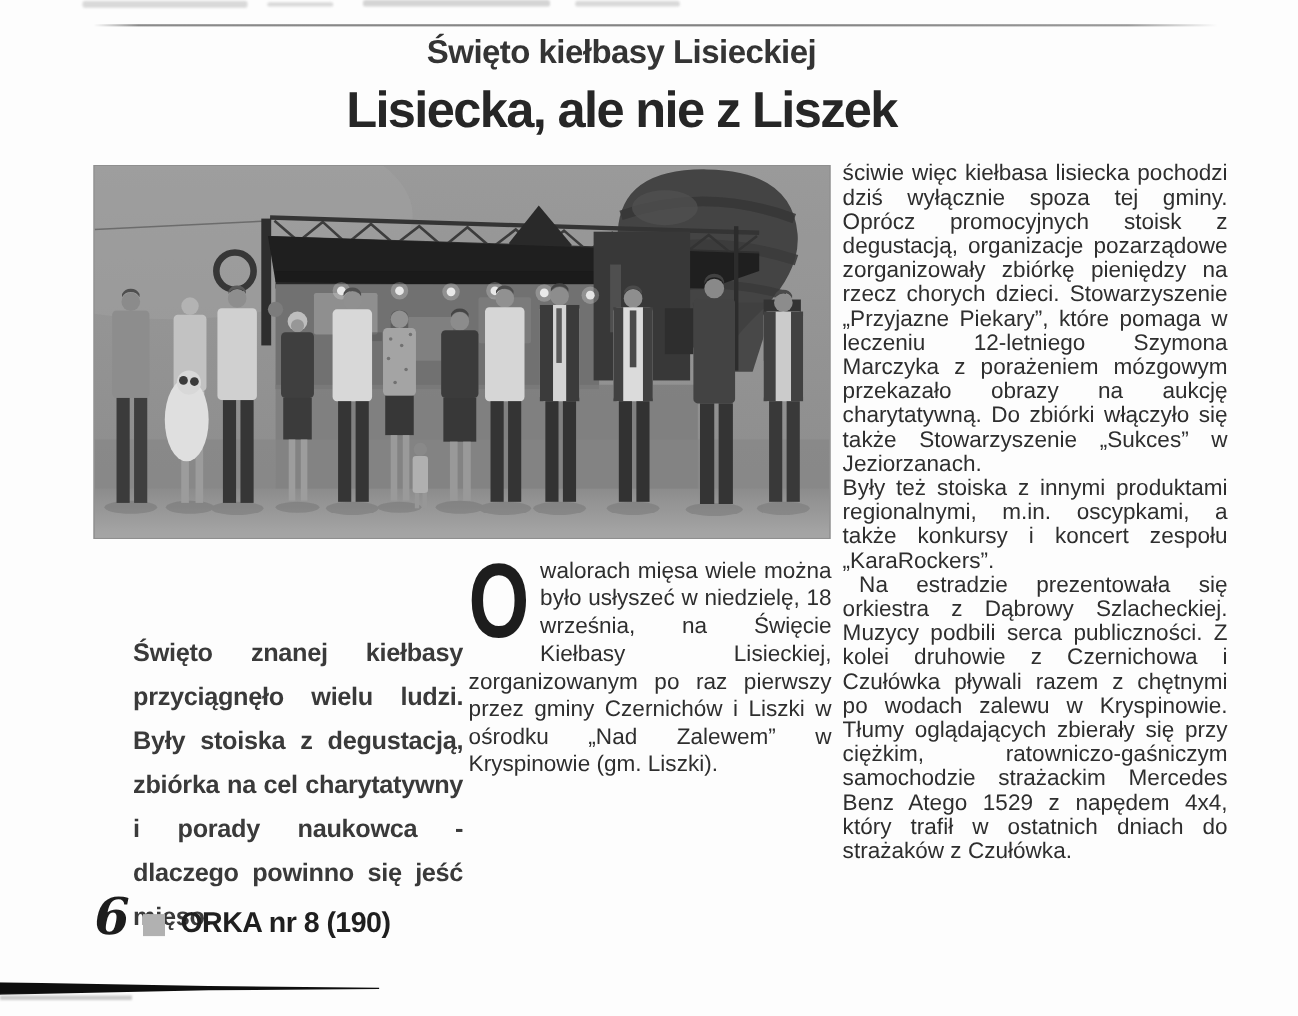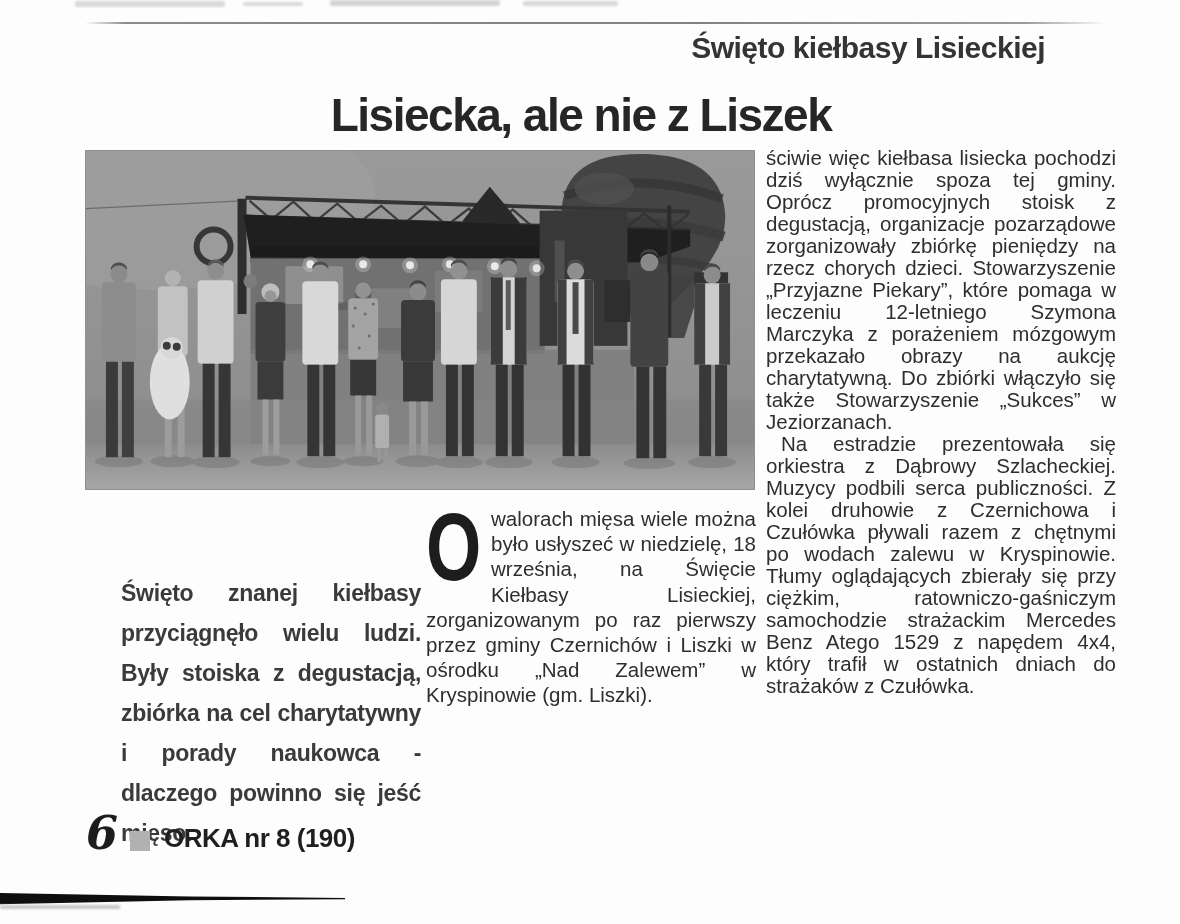--- a/index.html
+++ b/index.html
@@ -9,21 +9,21 @@
   
   .smudge{position:absolute;background:#d9d9d9;filter:blur(1.2px);border-radius:2px;}
   .s1{left:75px;top:1px;width:150px;height:6px;}
   .s2{left:330px;top:0;width:170px;height:6px;background:#d4d4d4;}
   .s3{left:523px;top:1px;width:95px;height:5px;}
   .s4{left:243px;top:2px;width:60px;height:4px;}
 
   .top-rule{position:absolute;left:85px;top:22px;width:1022px;height:2px;
     background:linear-gradient(to right,rgba(135,135,135,0),#8b8b8b 4%,#828282 60%,#9a9a9a 92%,rgba(150,150,150,0));}
 
-  .kicker{position:absolute;left:85px;top:31px;width:960px;text-align:right;
+  .kicker{position:absolute;left:85px;top:31px;width:960px;text-align:center;
     font-size:30px;font-weight:bold;color:#343434;letter-spacing:-0.5px;}
   .headline{position:absolute;left:85px;top:72px;width:960px;text-align:center;
     font-size:46px;font-weight:bold;color:#262626;letter-spacing:-1.5px;}
 
   .photo{position:absolute;left:85px;top:150px;width:670px;height:340px;
     border:1px solid #8f8f8f;box-sizing:border-box;background:#939393;}
   .photo svg{display:block;width:100%;height:100%;filter:blur(0.55px) contrast(0.96);}
 
   .caption{position:absolute;left:86px;top:504px;width:670px;
     font-size:16.5px;font-weight:bold;color:#232323;letter-spacing:-0.2px;}
@@ -61,21 +61,21 @@
   <div>
     <span class="smudge s1"></span>
     <span class="smudge s4"></span>
     <span class="smudge s2"></span>
     <span class="smudge s3"></span>
   </div>
 
   <div class="top-rule"></div>
 
   <h2 class="kicker" style="margin:0">Święto kiełbasy Lisieckiej</h2>
-  <h1 class="headline" style="margin:16px">Lisiecka, ale nie z Liszek</h1>
+  <h1 class="headline" style="margin:0">Lisiecka, ale nie z Liszek</h1>
 
   <figure class="photo" style="margin:0">
     <svg viewBox="0 0 670 340" preserveAspectRatio="none">
       <defs>
         <linearGradient id="sky" x1="0" y1="0" x2="0" y2="1">
           <stop offset="0" stop-color="#9d9d9d"></stop>
             <stop offset="1" stop-color="#8d8d8d"></stop>
         </linearGradient>
         <linearGradient id="gnd" x1="0" y1="0" x2="0" y2="1">
           <stop offset="0" stop-color="#8e8e8e"></stop>
@@ -272,20 +272,21 @@
 
 
   <aside class="lede">Święto znanej kiełbasy przyciągnęło wielu ludzi. Były stoiska z degustacją, zbiórka na cel charytatywny i porady naukowca - dlaczego powinno się jeść mięso.</aside>
 
   <div class="col col2">
     <p><span class="dropcap">O</span><span>walorach mięsa wiele można było usłyszeć w niedzielę, 18 września, na Święcie Kiełbasy Lisieckiej, zorganizowanym po raz pierwszy przez gminy Czernichów i Liszki w ośrodku „Nad Zalewem” w Kryspinowie (gm. Liszki).</span></p>
   </div>
 
   <div class="col col3">
     <p>ściwie więc kiełbasa lisiecka pochodzi dziś wyłącznie spoza tej gminy. Oprócz promocyjnych stoisk z degustacją, organizacje pozarządowe zorganizowały zbiórkę pieniędzy na rzecz chorych dzieci. Stowarzyszenie „Przyjazne Piekary”, które pomaga w leczeniu 12-letniego Szymona Marczyka z porażeniem mózgowym przekazało obrazy na aukcję charytatywną. Do zbiórki włączyło się także Stowarzyszenie „Sukces” w Jeziorzanach.</p>
+    <p>Były też stoiska z innymi produktami regionalnymi, m.in. oscypkami, a także konkursy i koncert zespołu „KaraRockers”.</p>
     <p class="indent">Na estradzie prezentowała się orkiestra z Dąbrowy Szlacheckiej. Muzycy podbili serca publiczności. Z kolei druhowie z Czernichowa i Czułówka pływali razem z chętnymi po wodach zalewu w Kryspinowie. Tłumy oglądających zbierały się przy ciężkim, ratowniczo-gaśniczym samochodzie strażackim Mercedes Benz Atego 1529 z napędem 4x4, który trafił w ostatnich dniach do strażaków z Czułówka.</p>
   </div>
 
   <div class="pagenum">6</div>
   <div class="foot-sq"></div>
   <div class="issue">ORKA nr 8 (190)</div>
 
   <div class="streak"></div>
   <div class="streak2"></div>
 

